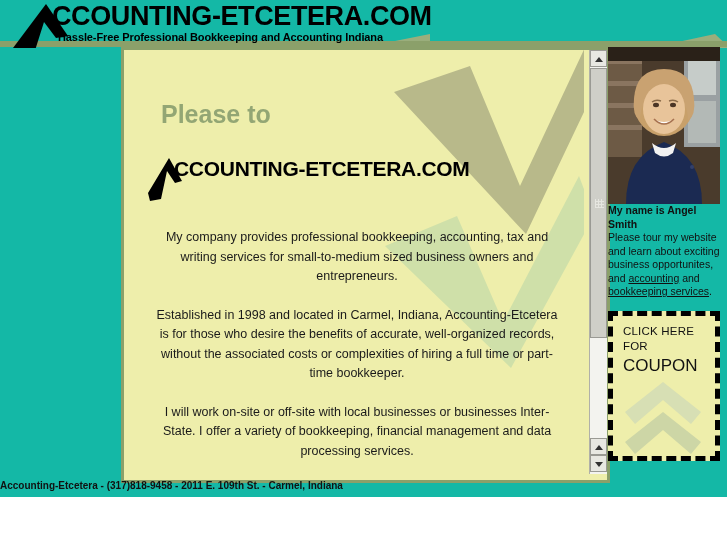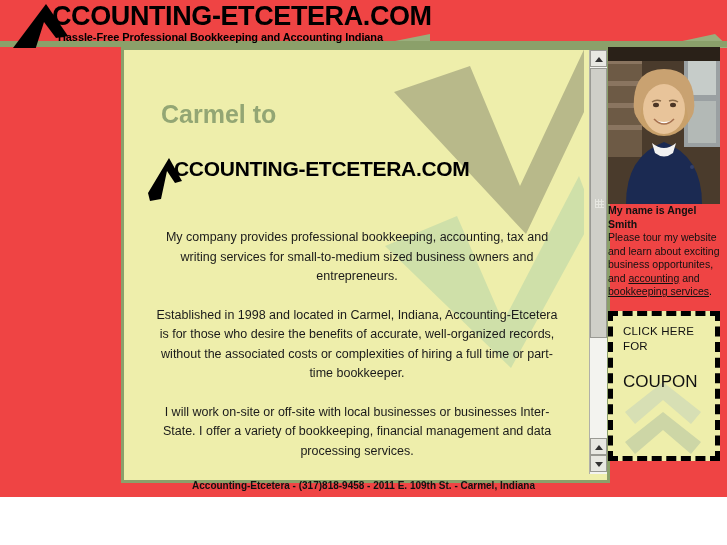--- a/index.html
+++ b/index.html
@@ -1,18 +1,18 @@
 <!DOCTYPE html>
 <html><head>
 <meta charset="utf-8">
 <style>
   html,body{margin:0;padding:0;background:#ffffff;}
   body{width:727px;height:545px;overflow:hidden;
        font-family:"Liberation Sans",sans-serif;}
-  #page{position:relative;width:727px;height:497px;background:#ef4444;overflow:hidden;}
+  #page{position:relative;width:727px;height:497px;background:#14b8a6;overflow:hidden;}
 
   
   #header{position:absolute;left:0;top:0;width:727px;height:48px;overflow:hidden;}
   .logo-arrow{position:absolute;left:6px;top:2px;width:66px;height:62px;}
   #brand{position:absolute;left:52px;top:1px;font-size:27px;font-weight:bold;
           letter-spacing:-0.4px;color:#000;white-space:nowrap;}
   #tagline{position:absolute;left:58px;top:31px;font-size:11px;font-weight:bold;
            color:#000;white-space:nowrap;letter-spacing:-0.1px;}
   #headerband{position:absolute;left:0;top:41px;width:727px;height:6px;background:#8ba06a;}
   .ramp{position:absolute;bottom:0;height:14px;}
@@ -59,24 +59,24 @@
   
   #right{position:absolute;left:608px;top:47px;width:112px;}
   #photo{position:relative;width:112px;height:157px;overflow:hidden;background:#2a2118;}
   #bio{font-size:10.5px;color:#111;line-height:13.5px;}
   #bio .bold{font-weight:bold;}
   #bio a{color:#111;text-decoration:underline;cursor:pointer;}
   #coupon{margin-top:12px;position:relative;width:112px;height:150px;
           border:5px dashed #000;box-sizing:border-box;overflow:hidden;background:#eeeeab;}
   #coupon-txt{position:absolute;left:10px;top:8px;z-index:2;}
   .cp-small{font-size:11.5px;color:#111;line-height:15px;letter-spacing:0.2px;}
-  .cp-big{font-size:17px;color:#111;line-height:22px;margin-top:17px;}
+  .cp-big{font-size:17px;color:#111;line-height:22px;margin-top:1px;}
 
   
-  #footer{position:absolute;left:0;top:480px;width:727px;text-align:center;
+  #footer{position:absolute;left:0;top:480px;width:727px;
           font-size:10px;font-weight:bold;color:#111;}
 </style>
 </head>
 <body>
 
 <div id="page">
 
   <div id="header">
     <svg class="ramp" style="left:340px;width:90px;" viewBox="0 0 90 14" preserveAspectRatio="none">
       <polygon points="90,0 90,14 20,14" fill="#9aae7c"></polygon>
@@ -96,21 +96,21 @@
   <div id="panel">
     <div id="panel-inner">
 
       <svg class="chev" style="left:250px;top:-6px;width:230px;height:230px;" viewBox="0 0 230 230">
         <polygon points="20,48 96,22 146,142 222,-20 230,26 152,190" fill="#b8b98a"></polygon>
       </svg>
       <svg class="chev" style="left:255px;top:122px;width:215px;height:210px;" viewBox="0 0 215 210">
         <polygon points="6,74 78,44 124,150 200,4 215,44 132,196" fill="#cfe0a9"></polygon>
       </svg>
 
-      <div id="welcome">Carmel to</div>
+      <div id="welcome">Please to</div>
       <svg id="sub-arrow" viewBox="0 0 36 44">
         <polygon points="21,1 34,24 27,26 19,14 13,42 2,44 0,36" fill="#000"></polygon>
       </svg>
       <div id="subbrand">CCOUNTING-ETCETERA.COM</div>
 
       <div id="body-copy">
         <p>My company provides professional bookkeeping, accounting, tax and writing services for small-to-medium sized business owners and entrepreneurs.</p>
         <p>Established in 1998 and located in Carmel, Indiana, Accounting-Etcetera is for those who desire the benefits of accurate, well-organized records, without the associated costs or complexities of hiring a full time or part-time bookkeeper.</p>
         <p>I will work on-site or off-site with local businesses or businesses Inter-State. I offer a variety of bookkeeping, financial management and data processing services.</p>
 

